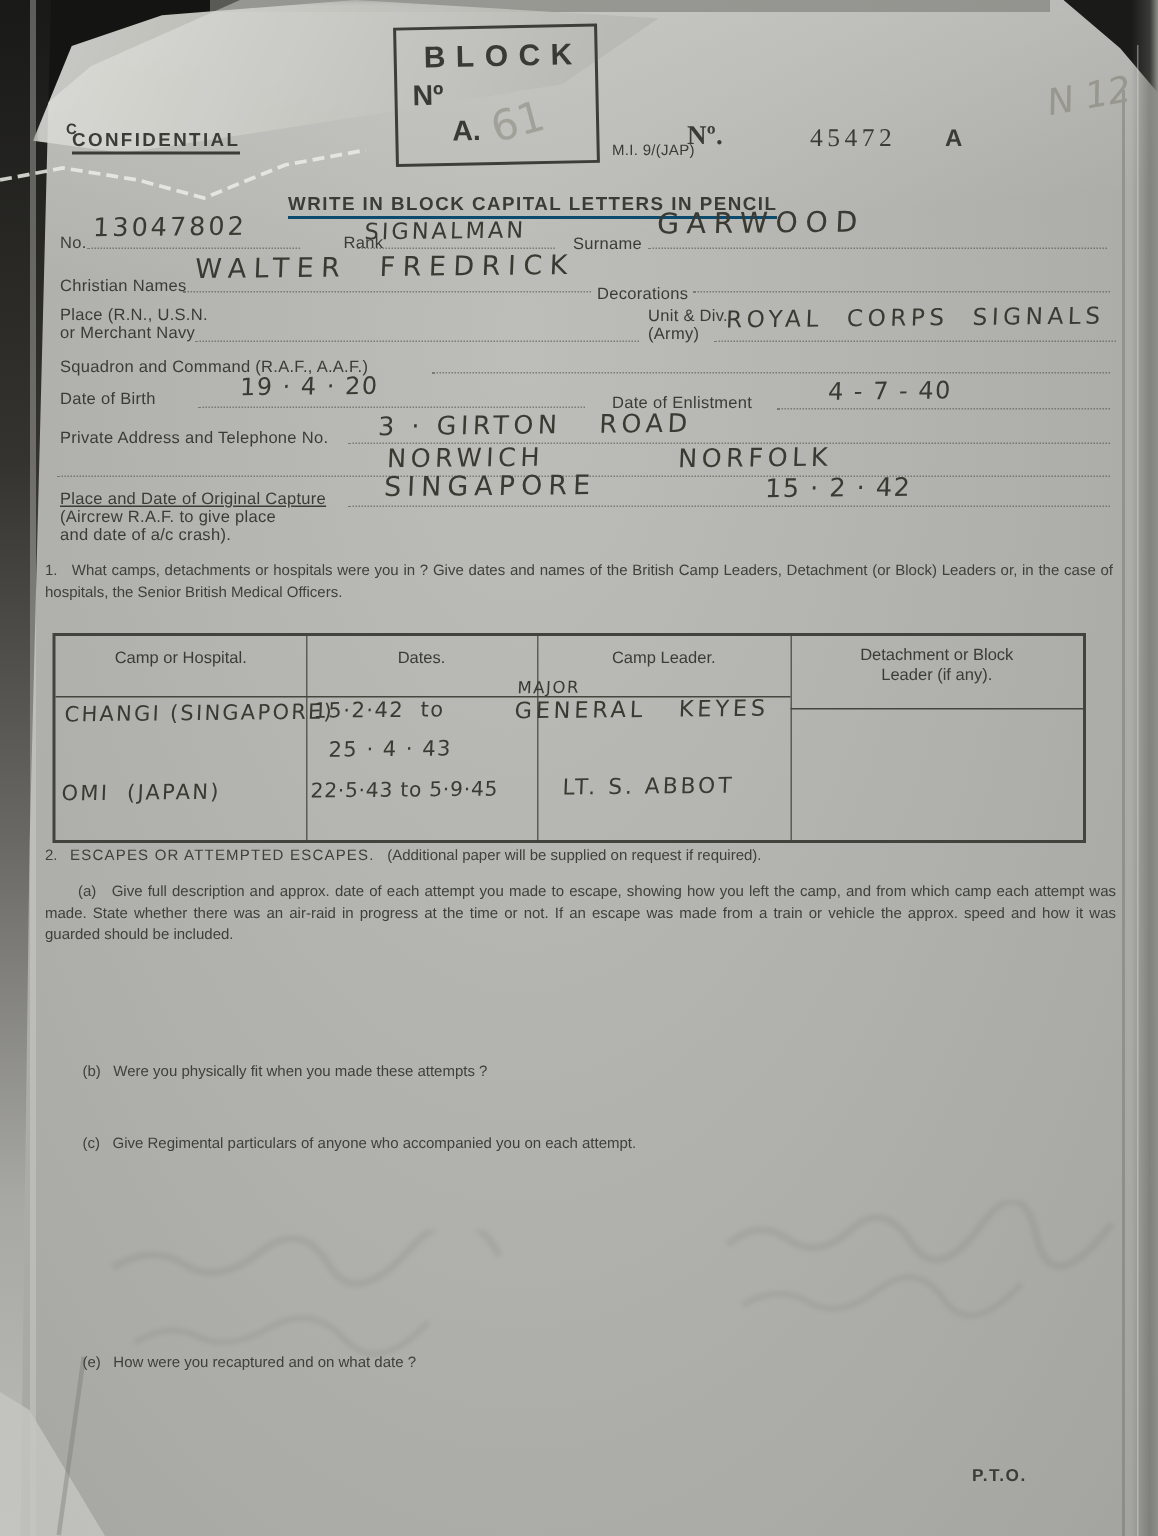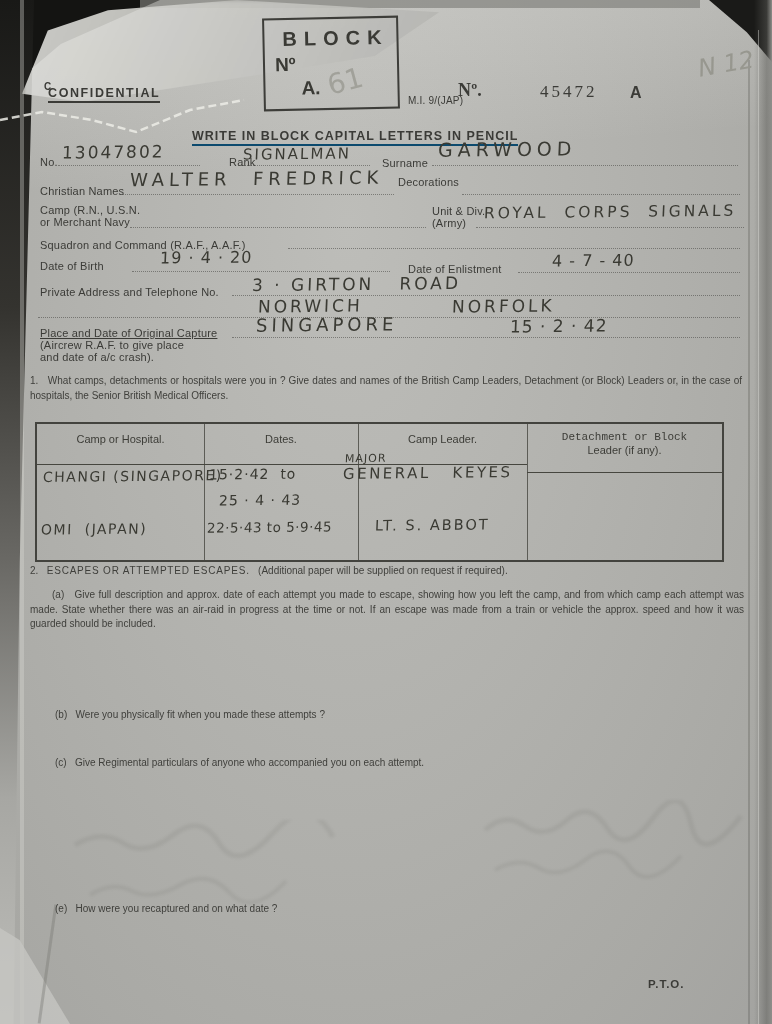--- a/index.html
+++ b/index.html
@@ -97,24 +97,24 @@
   <span class="pr" style="left:210px;top:156px;margin-left:19px;">Rank</span>
   <span class="hw" style="left:243px;top:145px;font-size:15px;letter-spacing:2px;">SIGNALMAN</span>
   <div class="rule" style="left:238px;top:164px;width:132px;"></div>
   <span class="pr" style="left:382px;top:157px;">Surname</span>
   <span class="hw" style="left:438px;top:138px;font-size:19px;letter-spacing:5px;">GARWOOD</span>
   <div class="rule" style="left:432px;top:164px;width:306px;"></div>
 
   <span class="pr" style="left:40px;top:185px;">Christian Names</span>
   <span class="hw" style="left:130px;top:168px;font-size:18px;letter-spacing:5px;">WALTER  FREDRICK</span>
   <div class="rule" style="left:122px;top:193px;width:272px;"></div>
-  <span class="pr" style="left:398px;top:176px;">Decorations</span>
+  <span class="pr" style="left:398px;top:190px;">Decorations</span>
   <div class="rule" style="left:462px;top:193px;width:278px;"></div>
 
-  <span class="pr" style="left:40px;top:204px;">Camp (R.N., U.S.N.</span>
+  <span class="pr" style="left:40px;top:204px;">Place (R.N., U.S.N.</span>
   <span class="pr" style="left:40px;top:216px;">or Merchant Navy</span>
   <div class="rule" style="left:130px;top:226px;width:296px;"></div>
   <span class="pr" style="left:432px;top:205px;">Unit &amp; Div.</span>
   <span class="pr" style="left:432px;top:217px;">(Army)</span>
   <span class="hw" style="left:484px;top:203px;font-size:15.5px;letter-spacing:3px;">ROYAL  CORPS  SIGNALS</span>
   <div class="rule" style="left:476px;top:226px;width:268px;"></div>
 
   <span class="pr" style="left:40px;top:239px;">Squadron and Command (R.A.F., A.A.F.)</span>
   <div class="rule" style="left:288px;top:247px;width:452px;"></div>
 
@@ -146,21 +146,21 @@
 
   <div class="tbl">
     <div class="v" style="left:167px;"></div>
     <div class="v" style="left:321px;"></div>
     <div class="v" style="left:490px;"></div>
     <div class="solidline" style="left:0;top:40px;width:490px;height:1px;"></div>
     <div class="solidline" style="left:490px;top:48px;width:195px;height:1px;"></div>
     <span class="hd" style="left:0;top:9px;width:167px;">Camp or Hospital.</span>
     <span class="hd" style="left:167px;top:9px;width:154px;">Dates.</span>
     <span class="hd" style="left:321px;top:9px;width:169px;">Camp Leader.</span>
-    <span class="hd" style="left:490px;top:7px;width:195px;font-family:Liberation Mono, monospace;">Detachment or Block</span>
+    <span class="hd" style="left:490px;top:7px;width:195px;">Detachment or Block</span>
     <span class="hd" style="left:490px;top:20px;width:195px;">Leader (if any).</span>
 
     <span class="hw" style="left:6px;top:44px;font-size:14px;letter-spacing:1.5px;">CHANGI (SINGAPORE)</span>
     <span class="hw" style="left:172px;top:42px;font-size:14px;letter-spacing:1px;">15·2·42  to</span>
     <span class="hw" style="left:182px;top:68px;font-size:14px;letter-spacing:1px;">25 · 4 · 43</span>
     <span class="hw" style="left:308px;top:28px;font-size:11px;letter-spacing:1px;">MAJOR</span>
     <span class="hw" style="left:306px;top:40px;font-size:15px;letter-spacing:2.5px;">GENERAL   KEYES</span>
 
     <span class="hw" style="left:4px;top:97px;font-size:14px;letter-spacing:1.5px;">OMI  (JAPAN)</span>
     <span class="hw" style="left:170px;top:95px;font-size:13.5px;letter-spacing:.5px;">22·5·43 to 5·9·45</span>

